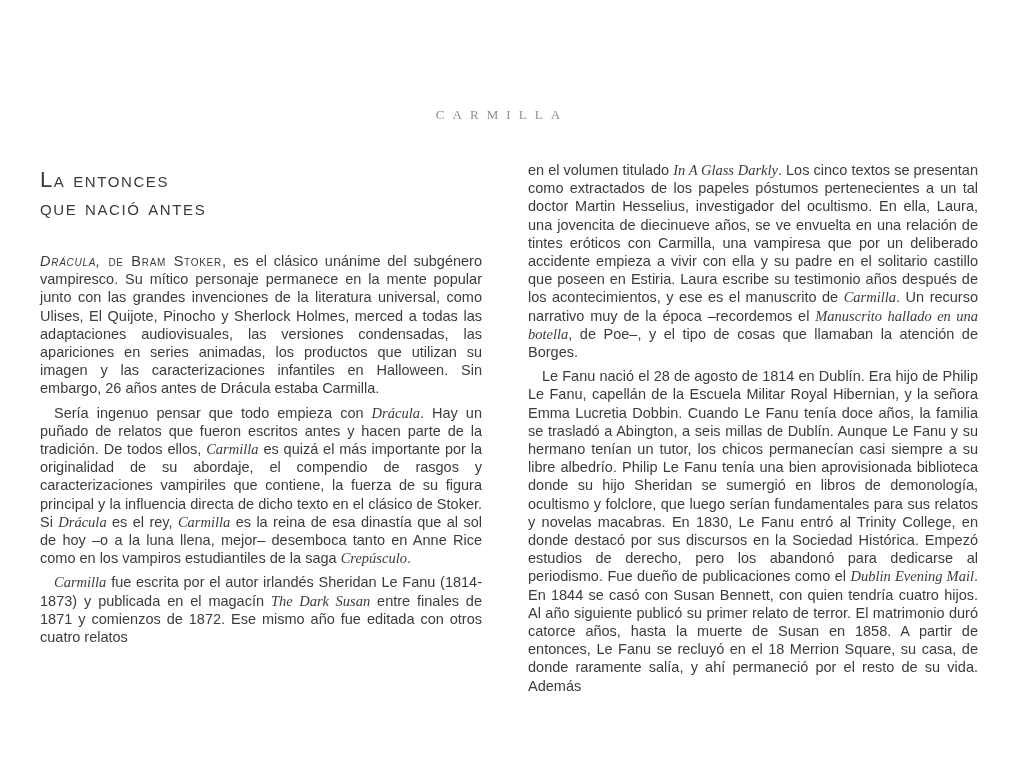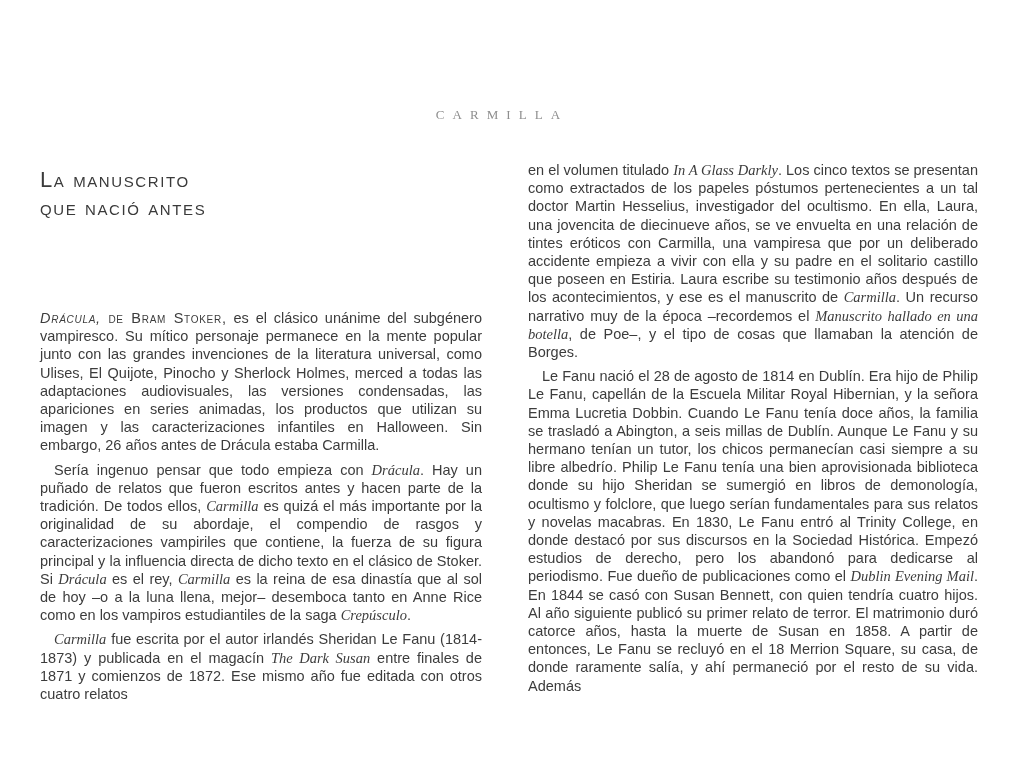--- a/index.html
+++ b/index.html
@@ -48,21 +48,21 @@
   .chapter-title {
     margin: 0;
     font-weight: 400;
     font-size: 22px;
     line-height: 28px;
     letter-spacing: 1.6px;
     color: #3a3a3a;
     font-variant: small-caps;
   }
   .t-line { display: block; }
-  .col-body.left-body { margin-top: 87px; }
+  .col-body.left-body { margin-top: 30px; }
   .col-body p {
     margin: 0 0 6px 0;
     text-align: justify;
     font-size: 14.5px;
     line-height: 18.2px;
     color: #3c3c3c;
   }
   .col-body p.indent { text-indent: 14px; }
   .seg-n { font-style: normal; }
   .seg-i { font-style: italic; font-family: Liberation Serif, serif; }
@@ -71,21 +71,21 @@
 </style>
 </head>
 <body>
 
 <div class="page">
 
   <div class="running-head">CARMILLA</div>
 
   <div class="col col-left">
     <h1 class="chapter-title">
-      <span class="t-line">La manuscrito</span>
+      <span class="t-line">La entonces</span>
       <span class="t-line">que nació antes</span>
     </h1>
     <div class="col-body left-body">
         <p class=""><span class="seg-sci">Drácula,</span><span class="seg-sc"> de Bram Stoker,</span><span class="seg-n"> es el clásico unánime del subgénero vampiresco. Su mítico personaje permanece en la mente popular junto con las grandes invenciones de la literatura universal, como Ulises, El Quijote, Pinocho y Sherlock Holmes, merced a todas las adaptaciones audiovisuales, las versiones condensadas, las apariciones en series animadas, los productos que utilizan su imagen y las caracterizaciones infantiles en Halloween. Sin embargo, 26 años antes de Drácula estaba Carmilla.</span></p>
         <p class="indent"><span class="seg-n">Sería ingenuo pensar que todo empieza con </span><span class="seg-i">Drácula</span><span class="seg-n">. Hay un puñado de relatos que fueron escritos antes y hacen parte de la tradición. De todos ellos, </span><span class="seg-i">Carmilla</span><span class="seg-n"> es quizá el más importante por la originalidad de su abordaje, el compendio de rasgos y caracterizaciones vampiriles que contiene, la fuerza de su figura principal y la influencia directa de dicho texto en el clásico de Stoker. Si </span><span class="seg-i">Drácula</span><span class="seg-n"> es el rey, </span><span class="seg-i">Carmilla</span><span class="seg-n"> es la reina de esa dinastía que al sol de hoy –o a la luna llena, mejor– desemboca tanto en Anne Rice como en los vampiros estudiantiles de la saga </span><span class="seg-i">Crepúsculo</span><span class="seg-n">.</span></p>
         <p class="indent"><span class="seg-i">Carmilla</span><span class="seg-n"> fue escrita por el autor irlandés Sheridan Le Fanu (1814-1873) y publicada en el magacín </span><span class="seg-i">The Dark Susan</span><span class="seg-n"> entre finales de 1871 y comienzos de 1872. Ese mismo año fue editada con otros cuatro relatos</span></p>
       </div>
   </div>
 
   <div class="col col-right">

